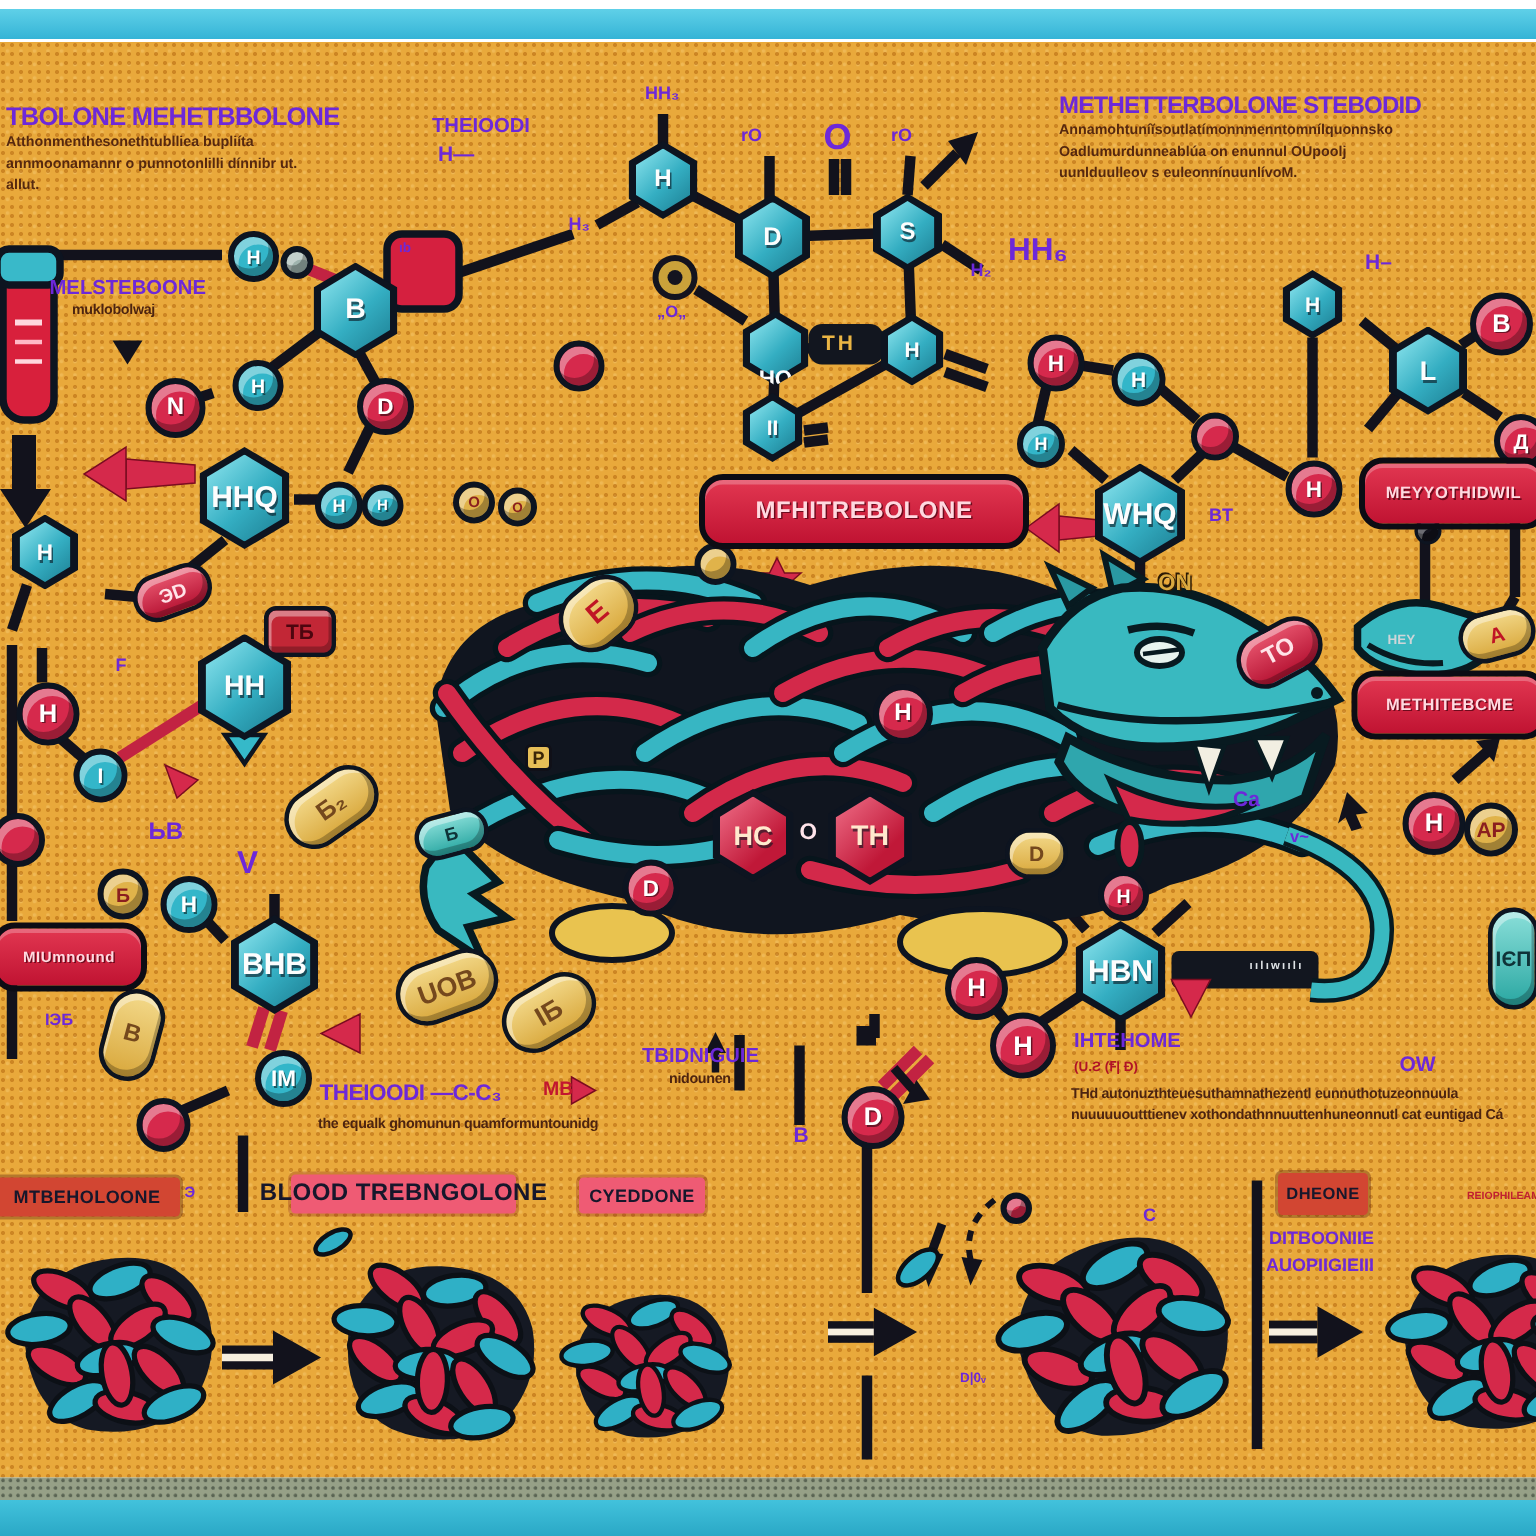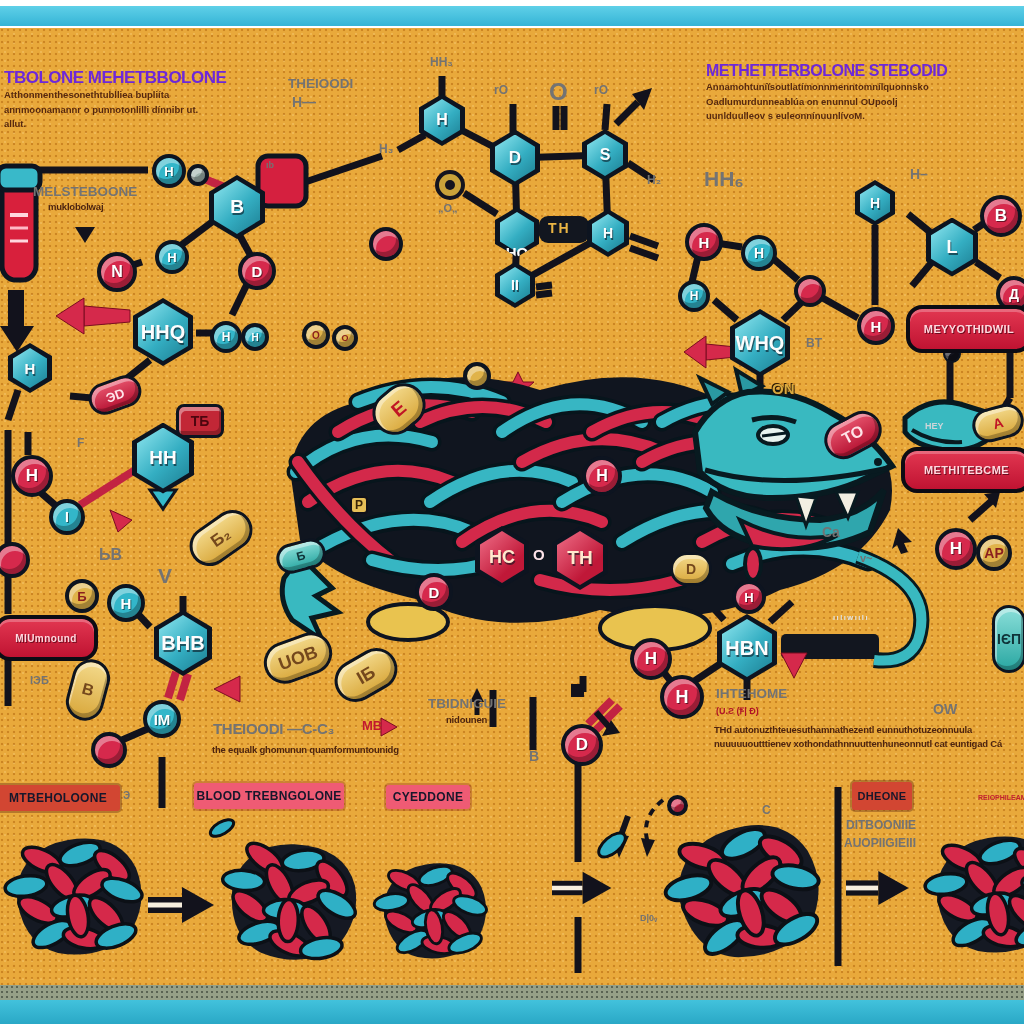--- a/index.html
+++ b/index.html
@@ -11,21 +11,21 @@
     background-image:radial-gradient(circle at 2px 2px, rgba(40,50,40,.55) 1px, transparent 1.4px);background-size:5px 5px;}
   .canvas{position:absolute;left:0;top:28px;width:1024px;height:957px;background-color:#E9A93B;
     background-image:radial-gradient(circle at 2px 2px, rgba(176,98,12,.5) 1.1px, transparent 1.6px),
                      radial-gradient(circle at 5px 6px, rgba(255,224,150,.28) 1px, transparent 1.5px);
     background-size:6px 6px,9px 9px;}
   svg.art{position:absolute;left:0;top:0;}
   #overlay{position:absolute;left:0;top:0;width:1024px;height:1024px;}
   .hdr{position:absolute;}
   .hdr h1{margin:0;font-size:17px;font-weight:900;color:#6d28d9;letter-spacing:-.5px;white-space:nowrap;}
   .hdr .ln{font-size:9.5px;font-weight:800;color:#56280f;line-height:1.55;white-space:nowrap;}
-  .lb{position:absolute;white-space:nowrap;font-weight:900;color:#737373;}
+  .lb{position:absolute;white-space:nowrap;font-weight:900;color:#6d28d9;}
   .lbl10{font-size:10px}.lbl11{font-size:11px}.lbl12{font-size:12px}.lbl13{font-size:13.5px}
   .lbl14{font-size:14px}.lbl16{font-size:16px}.lbl20{font-size:21px}
   .lblO{font-size:24px}.lblOw{font-size:15px;color:#ffe4ea}
   .goldband{font-size:14px;color:#eab544;letter-spacing:2px}
   .gold14{font-size:15px;color:#d9a93f;text-shadow:1px 1px 0 #2c1a05,-1px -1px 0 #2c1a05}
   .goldbadge{font-size:12px;color:#3a2508;background:#e7bf57;border:2px solid #101018;border-radius:4px;padding:0 3px}
   .band9{font-size:9px;color:#cdd5d8}.band7{font-size:7.5px;color:#dfe3e6;letter-spacing:1.5px}
   .red12{font-size:13px;color:#c2172f}.smred9{font-size:9px;color:#b01326}
   .tiny7{font-size:7px;color:#c02030;font-weight:700}.tiny9{font-size:9px}
   .sm9{font-size:9.5px;color:#4d2410;letter-spacing:-.2px}
@@ -323,21 +323,21 @@
       <div class="atom cyan" style="left: 241px; top: 323px; width: 20px; height: 20px; font-size: 10px;">H</div>
       <div class="atom red" style="left: 369px; top: 227px; width: 26px; height: 26px; font-size: 13px;"></div>
       <div class="atom gold" style="left: 302px; top: 321px; width: 20px; height: 20px; font-size: 10px;">O</div>
       <div class="atom gold" style="left: 332px; top: 325px; width: 18px; height: 18px; font-size: 9px;">O</div>
       <div class="atom gold" style="left: 463px; top: 362px; width: 20px; height: 20px; font-size: 10px;"></div>
       <div class="atom red" style="left: 11px; top: 455px; width: 34px; height: 34px; font-size: 17px;">H</div>
       <div class="atom cyan" style="left: 49px; top: 499px; width: 28px; height: 28px; font-size: 14px;">I</div>
       <div class="atom red" style="left: -6px; top: 542px; width: 28px; height: 28px; font-size: 14px;"></div>
       <div class="atom gold" style="left: 65px; top: 579px; width: 26px; height: 26px; font-size: 13px;">Б</div>
       <div class="atom cyan" style="left: 107px; top: 584px; width: 30px; height: 30px; font-size: 15px;">H</div>
-      <div class="atom cyan" style="left: 143px; top: 700px; width: 30px; height: 30px; font-size: 15px;">IM</div>
+      <div class="atom cyan" style="left: 170px; top: 700px; width: 30px; height: 30px; font-size: 15px;">IM</div>
       <div class="atom red" style="left: 91px; top: 732px; width: 28px; height: 28px; font-size: 14px;"></div>
       <div class="atom cyan" style="left: 678px; top: 280px; width: 24px; height: 24px; font-size: 12px;">H</div>
       <div class="atom red" style="left: 685px; top: 223px; width: 30px; height: 30px; font-size: 15px;">H</div>
       <div class="atom cyan" style="left: 741px; top: 235px; width: 28px; height: 28px; font-size: 14px;">H</div>
       <div class="atom red" style="left: 794px; top: 275px; width: 24px; height: 24px; font-size: 12px;"></div>
       <div class="atom red" style="left: 857px; top: 307px; width: 30px; height: 30px; font-size: 15px;">H</div>
       <div class="atom red" style="left: 980px; top: 195px; width: 34px; height: 34px; font-size: 17px;">B</div>
       <div class="atom red" style="left: 996px; top: 276px; width: 28px; height: 28px; font-size: 14px;">Д</div>
       <div class="atom red" style="left: 582px; top: 456px; width: 32px; height: 32px; font-size: 16px;">H</div>
       <div class="atom red" style="left: 415px; top: 573px; width: 30px; height: 30px; font-size: 15px;">D</div>
@@ -422,30 +422,31 @@
       <div class="cap gold" style="left: 333px; top: 654px; width: 60px; height: 36px; transform: rotate(-30deg); font-size: 18px;">IБ</div>
       <div class="cap gold" style="left: 69px; top: 659px; width: 32px; height: 56px; transform: rotate(15deg); font-size: 16px;">B</div>
       <div class="cap goldE" style="left: 371px; top: 387px; width: 50px; height: 38px; transform: rotate(-40deg); font-size: 19px;">E</div>
       <div class="cap redcap" style="left: 823px; top: 416px; width: 54px; height: 32px; transform: rotate(-28deg); font-size: 16px;">TO</div>
       <div class="cap goldE" style="left: 972px; top: 406px; width: 46px; height: 28px; transform: rotate(-15deg); font-size: 14px;">A</div>
       <div class="cap gold" style="left: 670px; top: 552px; width: 36px; height: 28px; transform: rotate(0deg); font-size: 14px;">D</div>
       <div class="cap tealcap" style="left: 992px; top: 605px; width: 28px; height: 62px; transform: rotate(0deg); font-size: 14px;">IЄП</div>
       <div class="cap tealcap" style="left: 276px; top: 541px; width: 44px; height: 24px; transform: rotate(-15deg); font-size: 12px;">Б</div>
       <div class="cap redcap" style="left: 88px; top: 379px; width: 48px; height: 26px; transform: rotate(-20deg); font-size: 13px;">ЭD</div>
       <div class="cap redtag" style="left: 176px; top: 404px; width: 42px; height: 28px; transform: rotate(0deg); font-size: 14px;">ТБ</div>
+      <div class="banner" style="left: 466px; top: 316px; width: 212px; height: 42px; font-size: 16px;">MFHITREBOLONE</div>
       <div class="banner" style="left: 906px; top: 305px; width: 118px; height: 40px; font-size: 11px;">MEYYOTHIDWIL</div>
       <div class="banner" style="left: 901px; top: 447px; width: 123px; height: 38px; font-size: 11px;">METHITEBCME</div>
       <div class="banner" style="left: -6px; top: 615px; width: 96px; height: 38px; font-size: 10px;">MIUmnound</div>
       <div class="chip chip-dark" style="left: -4px; top: 785px; width: 124px; height: 26px; font-size: 12px;">MTBEHOLOONE</div>
-      <div class="chip chip-pink" style="left: 194px; top: 783px; width: 150px; height: 26px; font-size: 12px;">BLOOD TREBNGOLONE</div>
+      <div class="chip chip-pink" style="left: 194px; top: 783px; width: 150px; height: 26px; font-size: 16px;">BLOOD TREBNGOLONE</div>
       <div class="chip chip-pink" style="left: 386px; top: 785px; width: 84px; height: 24px; font-size: 12px;">CYEDDONE</div>
       <div class="chip chip-dark" style="left: 852px; top: 782px; width: 60px; height: 28px; font-size: 11px;">DHEONE</div>
       <div class="lb lbl13" style="left: 288px; top: 76px;">THEIOODI</div>
       <div class="lb lbl14" style="left: 292px; top: 94px;">H—</div>
-      <div class="lb lbl20" style="left: 704px; top: 155px; margin-top: 12px;">HH₆</div>
+      <div class="lb lbl20" style="left: 672px; top: 155px;">HH₆</div>
       <div class="lb lbl14" style="left: 910px; top: 166px;">H–</div>
       <div class="lb lbl12" style="left: 430px; top: 55px;">HH₃</div>
       <div class="lb lbl12" style="left: 379px; top: 142px;">H₃</div>
       <div class="lb lbl12" style="left: 494px; top: 83px;">rO</div>
       <div class="lb lbl12" style="left: 594px; top: 83px;">rO</div>
       <div class="lb lblO" style="left: 549px; top: 78px;">O</div>
       <div class="lb lbl12" style="left: 647px; top: 173px;">H₂</div>
       <div class="lb lbl11" style="left: 438px; top: 202px;">„O„</div>
       <div class="lb lbl13" style="left: 33px; top: 184px;">MELSTEBOONE</div>
       <div class="lb sm9" style="left: 48px; top: 201px;">muklobolwaj</div>
@@ -469,21 +470,21 @@
       <div class="lb lbl14" style="left: 933px; top: 701px;">OW</div>
       <div class="lb lbl14" style="left: 529px; top: 748px;">B</div>
       <div class="lb lbl12" style="left: 846px; top: 818px;">DITBOONIIE</div>
       <div class="lb lbl12" style="left: 844px; top: 836px;">AUOPIIGIEIII</div>
       <div class="lb tiny7" style="left: 978px; top: 794px;">REIOPHILEAM</div>
       <div class="lb lbl10" style="left: 123px; top: 790px;">Э</div>
       <div class="lb lbl12" style="left: 762px; top: 803px;">C</div>
       <div class="lb tiny9" style="left: 640px; top: 913px;">D|0ᵥ</div>
       <div class="lb goldbadge" style="left: 350px; top: 496px;">P</div>
       <div class="lb band9" style="left: 925px; top: 421px;">HEY</div>
-      <div class="lb band7" style="left: 790px; top: 613px; padding-left: 43px;">ıılıwıılı</div>
+      <div class="lb band7" style="left: 790px; top: 639px; padding-left: 43px;">ıılıwıılı</div>
       <div class="lb lblOw" style="left: 533px; top: 546px;">O</div>
       <div class="lb goldband" style="left: 548px; top: 220px;">TH</div>
       <div class="lb tiny9" style="left: 266px; top: 160px;">ıb</div>
     </div>
 
   <div class="halftone-band"></div>
   <div class="bar-bottom"></div>
 </div>
 
 </body></html>

